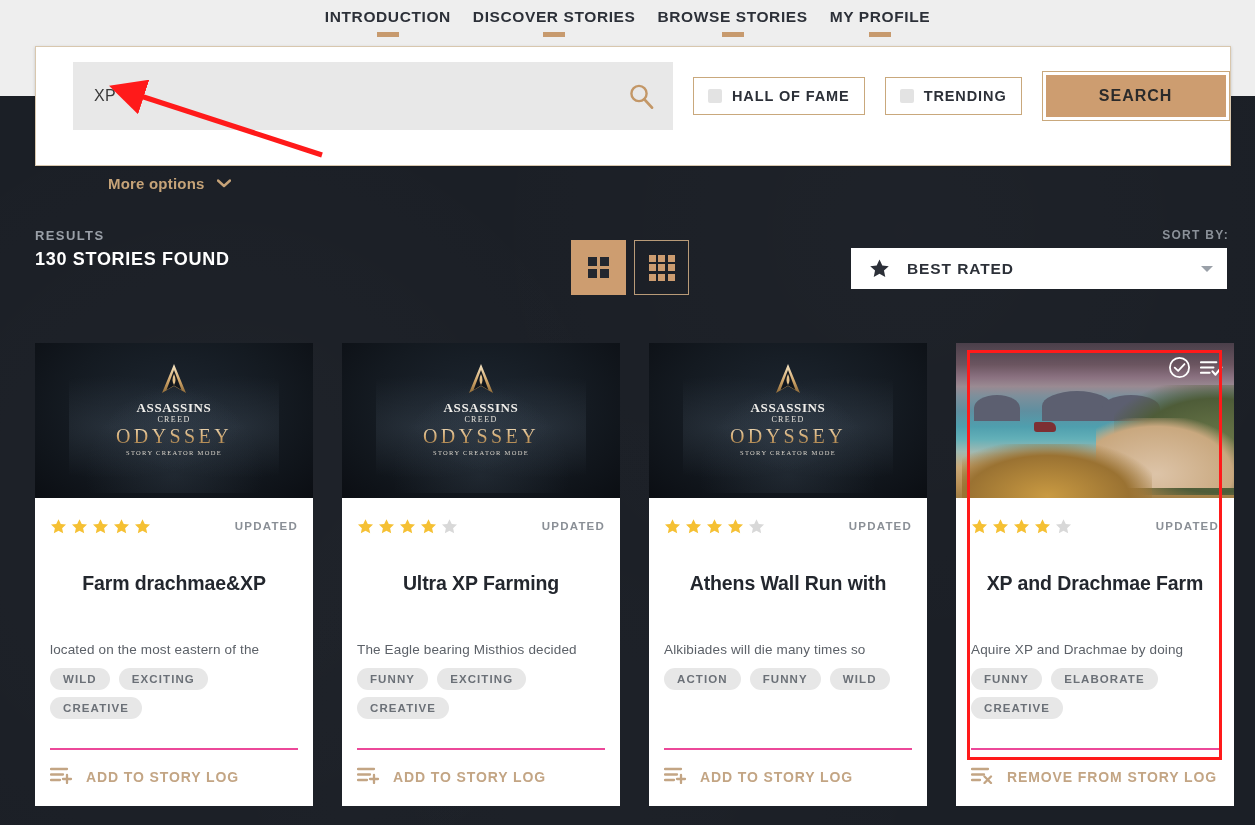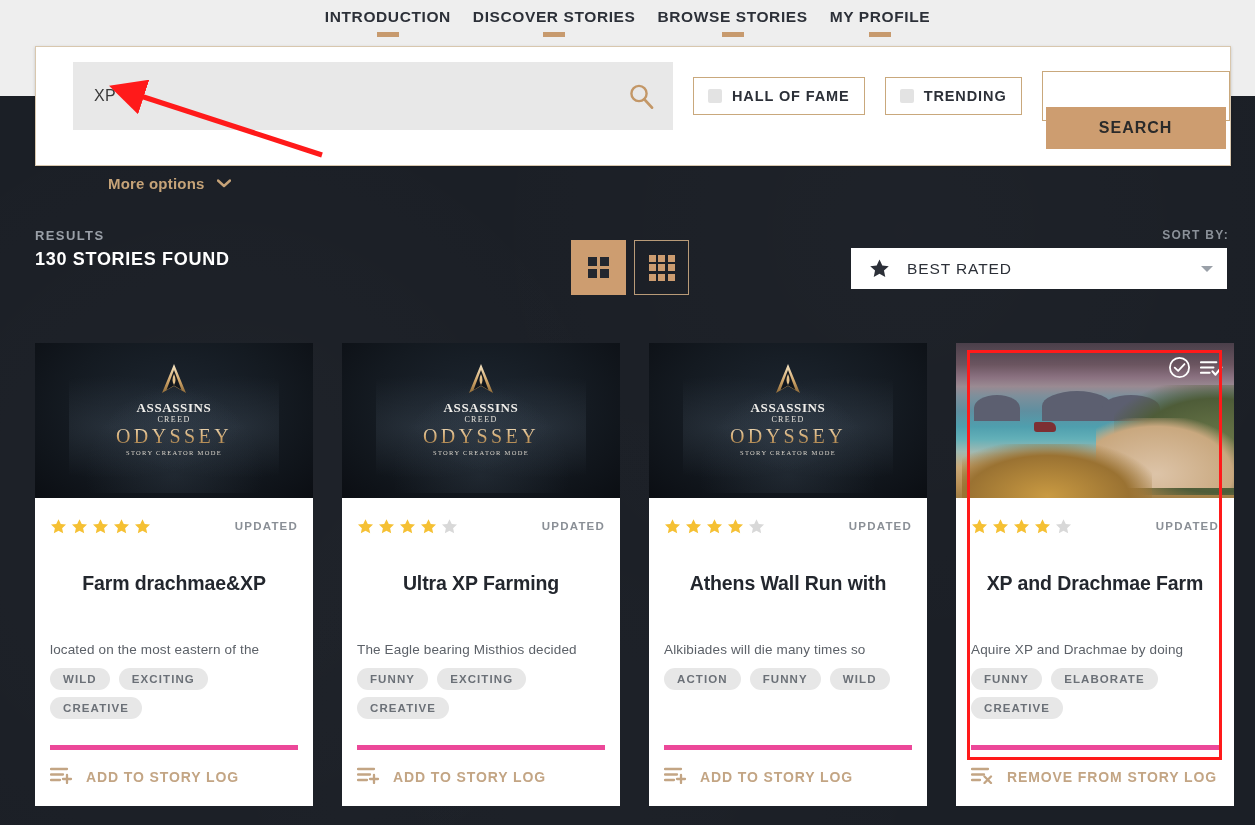--- a/index.html
+++ b/index.html
@@ -94,21 +94,21 @@
     white-space: nowrap;
   }
   .search-btn-outer {
     width: 188px; height: 50px;
     border: 1px solid #c9a87c; background: #fff;
     padding: 3px; cursor: pointer;
   }
   .search-btn-inner {
     width: 100%; height: 100%;
     background: #cd9d70;
-    display: flex; align-items: center; justify-content: center; margin-top: 32px;
+    display: flex; align-items: center; justify-content: center;
   }
   .search-btn-label {
     font-size: 16px; font-weight: 700; letter-spacing: 1px; color: #2a2a2a;
   }
   .more-options {
     position: absolute; left: 72px; top: 128px;
     display: flex; align-items: center; gap: 12px; cursor: pointer;
   }
   .more-options-label {
     font-size: 15px; font-weight: 700; color: #c6a378; letter-spacing: .2px;
@@ -151,21 +151,21 @@
   }
   .sort-select {
     position: absolute; left: 851px; top: 248px;
     width: 376px; height: 41px; background: #ffffff;
     display: flex; align-items: center; padding: 0 14px 0 18px;
     cursor: pointer;
   }
   .sort-star { width: 21px; height: 21px; flex: 0 0 auto; }
   .sort-text {
     margin-left: 17px;
-    font-size: 15.5px; font-weight: 400; letter-spacing: .9px; color: #2c3038;
+    font-size: 15.5px; font-weight: 700; letter-spacing: .9px; color: #2c3038;
     flex: 1;
   }
   .sort-caret {
     width: 0; height: 0;
     border-left: 6px solid transparent; border-right: 6px solid transparent;
     border-top: 6px solid #9aa0a8;
   }
 
   
   .cards {
@@ -298,21 +298,21 @@
     max-width: 250px;
   }
   .tag {
     background: #e7e7e7; border-radius: 11px;
     padding: 5px 13px;
     font-size: 11.5px; font-weight: 700; letter-spacing: 1.1px; color: #6b7077;
     cursor: pointer;
   }
   .card-footer {
     margin-top: auto;
-    border-top: 5px solid #ec4899;
+    border-top: 2px solid #ec4899;
     padding: 16px 0 18px 0;
     display: flex; align-items: center; gap: 12px;
     cursor: pointer;
   }
   .log-label {
     font-size: 14px; font-weight: 700; letter-spacing: .9px; color: #c3a584;
   }
 
   
   .highlight-box {

